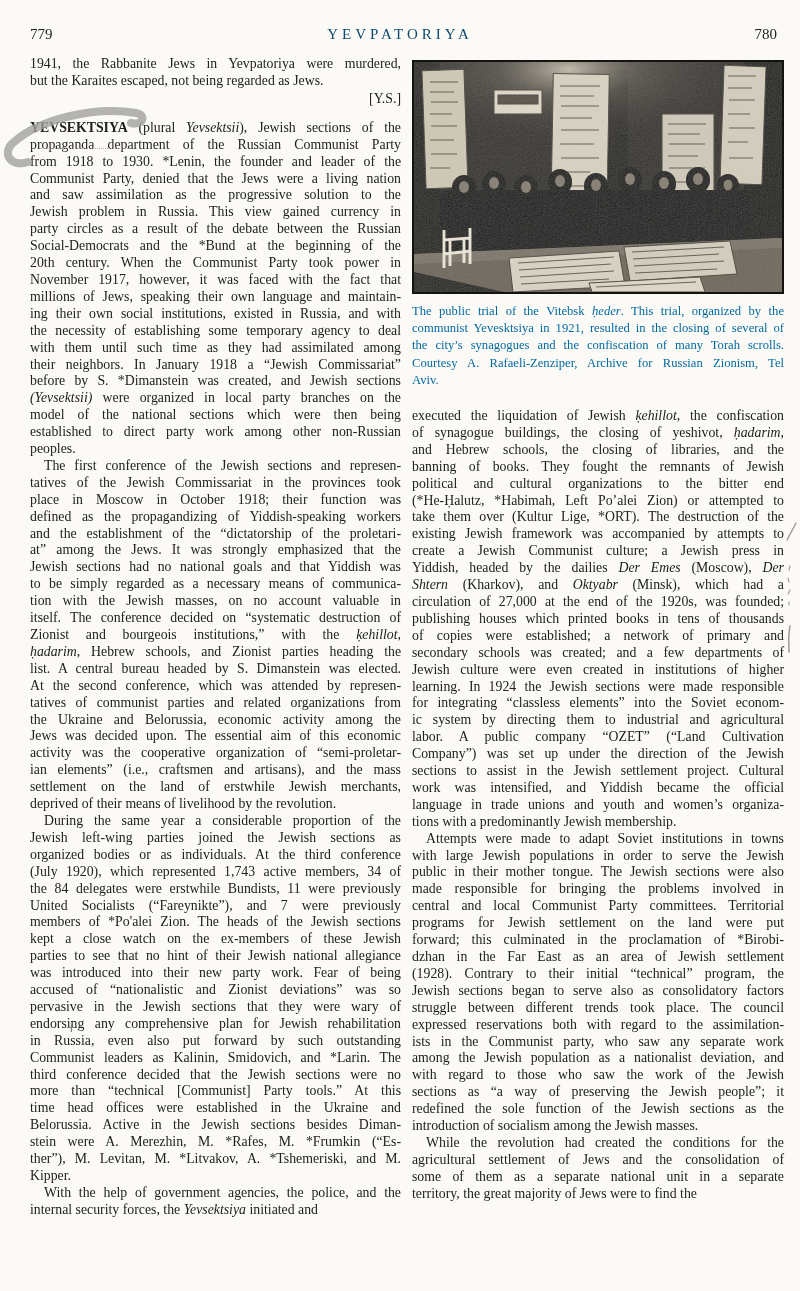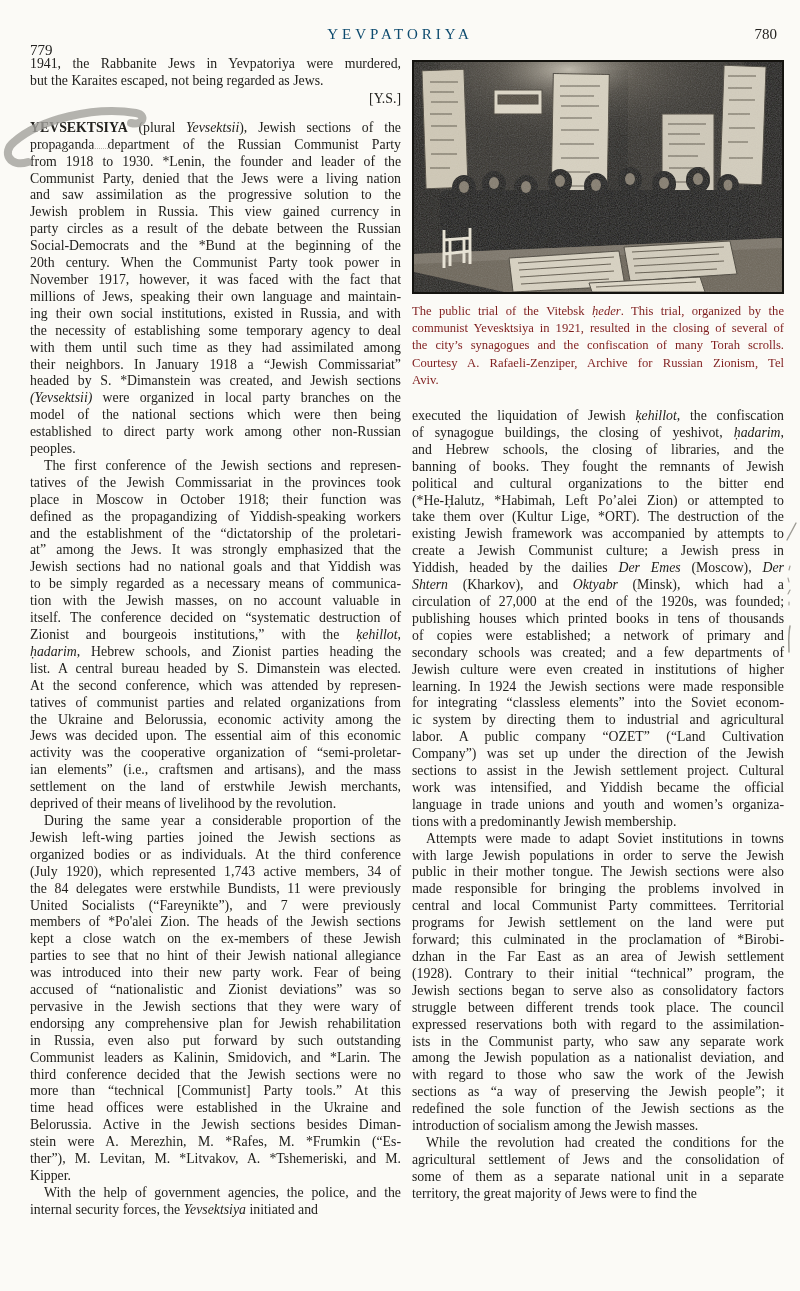--- a/index.html
+++ b/index.html
@@ -5,36 +5,36 @@
   html,body{margin:0;padding:0;background:#e8e6e0;}
   #page{
     position:relative; width:800px; height:1291px; margin:0 auto;
     background:#fbfaf6; overflow:hidden;
     font-family:"Liberation Serif","DejaVu Serif",serif;
     color:#201f1d;
   }
   
   #header-row{position:absolute; top:26px; left:0; width:800px; height:22px;}
   .pageno{position:absolute; top:0; font-size:15px; color:#232220;}
-  #pageno-left{left:30px;margin-top:16px;}
+  #pageno-left{left:30px;}
   #pageno-right{right:23px;}
   #running-head{position:absolute; top:0; left:0; width:100%; text-align:center;
     font-size:15px; letter-spacing:4px; color:#0c4a6e;}
   
   .col{position:absolute; font-size:13.8px; line-height:16.9px; color:#22211e;}
   #left-col{left:30px; top:56px; width:371px;}
   #right-col{left:412px; top:60px; width:372px;}
   .line{text-align:justify; text-align-last:justify; white-space:normal;}
   .line.last{text-align-last:left;}
   .line.indent{text-indent:14px;}
   .sig-line{text-align:right; font-size:13.8px; line-height:17px;}
   #article-start{margin-top:13px;}
   
   #photo-frame{width:372px; height:234px; border:2px solid #14130f; box-sizing:border-box; background:#35322c;}
-  #photo-caption{margin-top:9px; font-size:12.6px; line-height:17.2px; color:#7f1d1d;}
+  #photo-caption{margin-top:9px; font-size:12.6px; line-height:17.2px; color:#0369a1;}
   #right-text{margin-top:19px;}
   b{font-weight:bold;} i{font-style:italic;}
   
   #swoosh-svg{position:absolute; left:0; top:98px; width:170px; height:80px; pointer-events:none;}
   #pencil-underline{position:absolute; left:40px; top:147px; width:90px; height:1px;
     border-bottom:1px dotted #b6b2a9; pointer-events:none;}
   #pencil-cross{position:absolute; left:66px; top:1020px; font-size:13px; color:#7a7974;
     font-family:"DejaVu Sans",sans-serif; pointer-events:none;}
   #margin-marks{position:absolute; left:783px; top:518px; width:17px; height:145px; pointer-events:none;}
 </style>
@@ -64,21 +64,21 @@
         <div class="line">Jewish problem in Russia. This view gained currency in</div>
         <div class="line">party circles as a result of the debate between the Russian</div>
         <div class="line">Social-Democrats and the *Bund at the beginning of the</div>
         <div class="line">20th century. When the Communist Party took power in</div>
         <div class="line">November 1917, however, it was faced with the fact that</div>
         <div class="line">millions of Jews, speaking their own language and maintain-</div>
         <div class="line">ing their own social institutions, existed in Russia, and with</div>
         <div class="line">the necessity of establishing some temporary agency to deal</div>
         <div class="line">with them until such time as they had assimilated among</div>
         <div class="line">their neighbors. In January 1918 a “Jewish Commissariat”</div>
-        <div class="line">headed by S. *Dimanstein was created, and Jewish sections</div>
+        <div class="line">before by S. *Dimanstein was created, and Jewish sections</div>
         <div class="line"><i>(Yevsektsii)</i> were organized in local party branches on the</div>
         <div class="line">model of the national sections which were then being</div>
         <div class="line">established to direct party work among other non-Russian</div>
         <div class="line last">peoples.</div>
       </div>
     <div>
         <div class="line indent">The first conference of the Jewish sections and represen-</div>
         <div class="line">tatives of the Jewish Commissariat in the provinces took</div>
         <div class="line">place in Moscow in October 1918; their function was</div>
         <div class="line">defined as the propagandizing of Yiddish-speaking workers</div>

